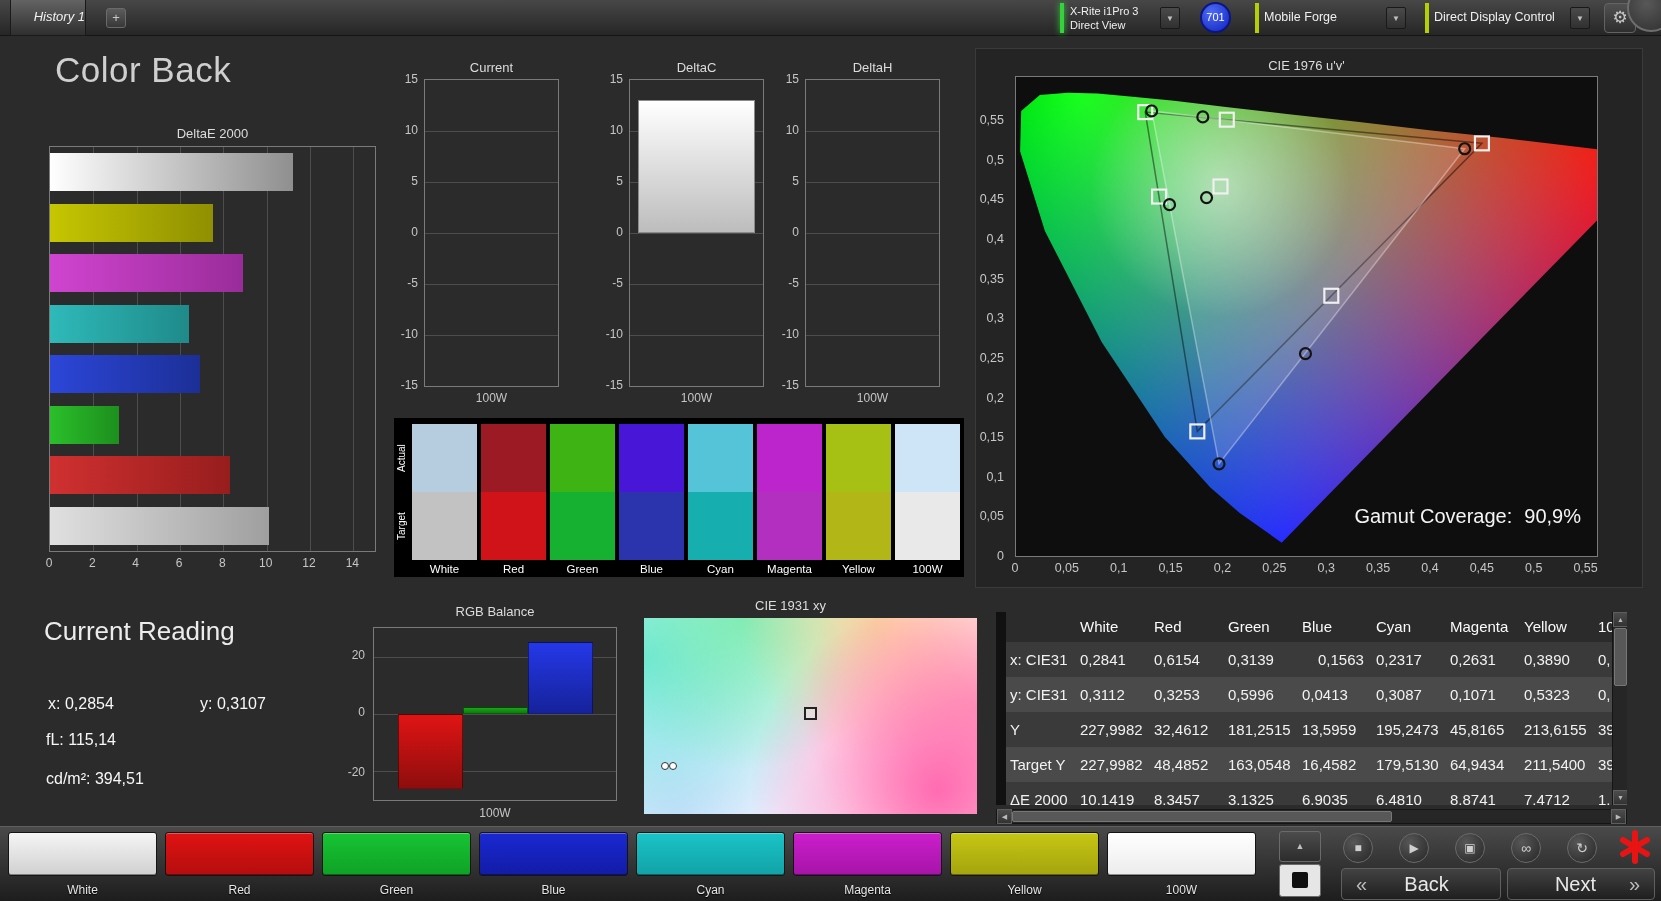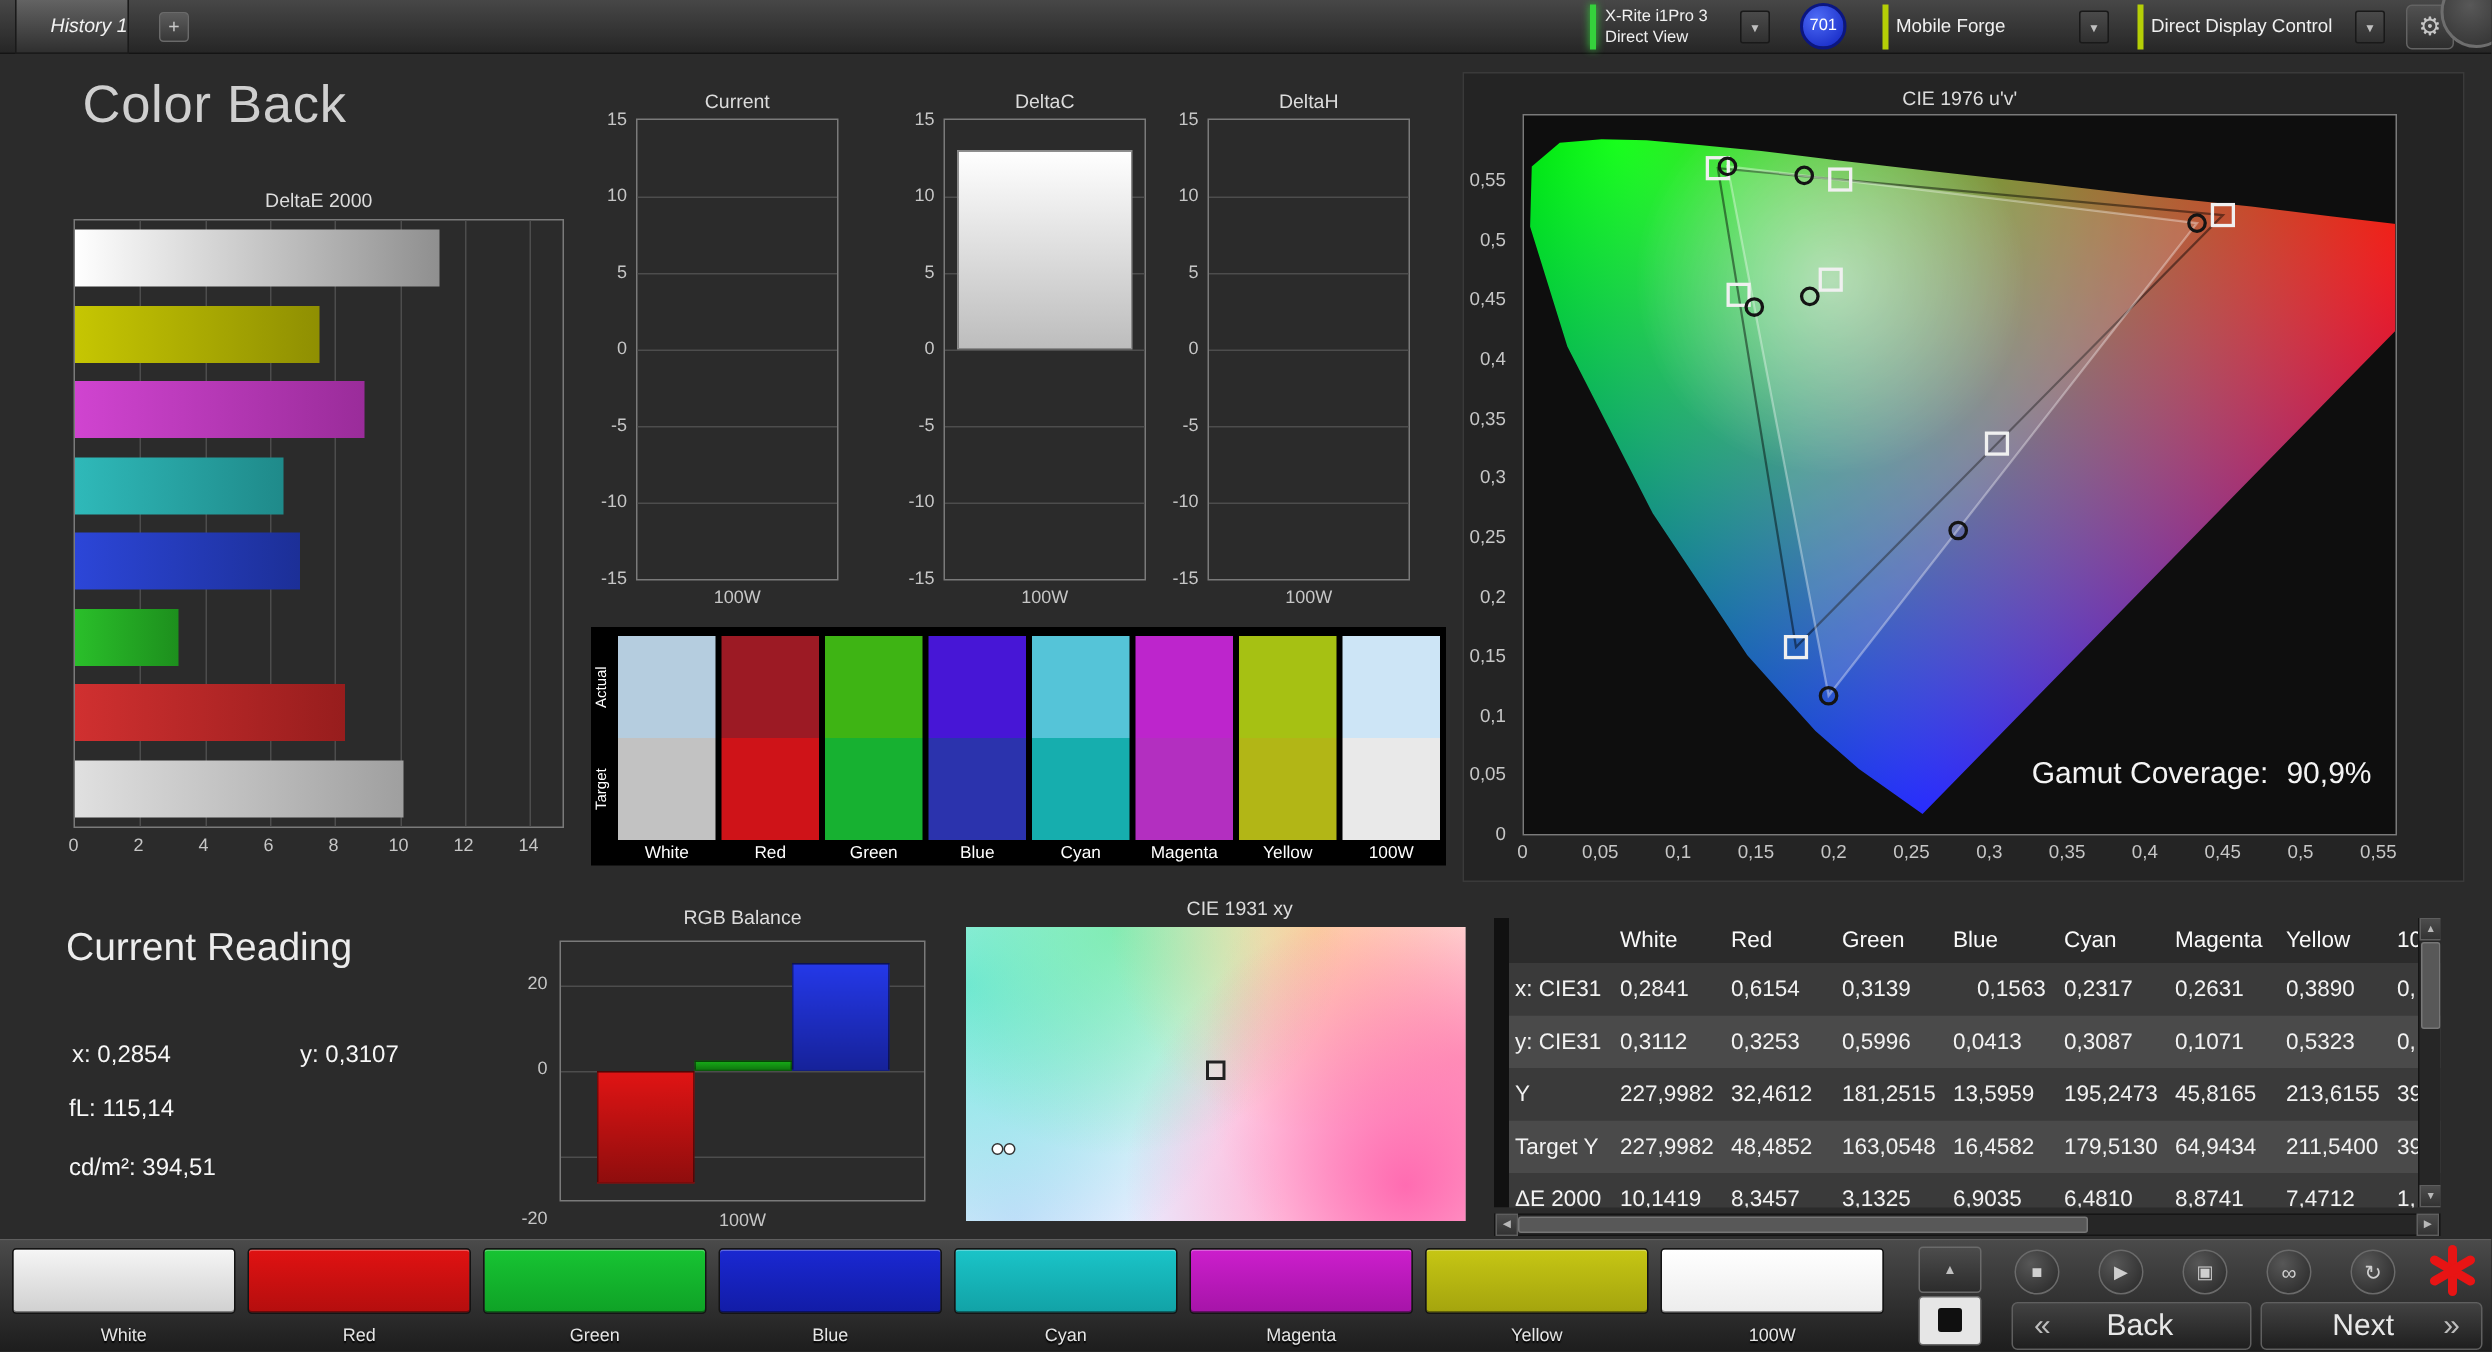--- a/index.html
+++ b/index.html
@@ -351,25 +351,25 @@
     <div class="hgrid" style="top: 28.6667px;"></div>
     <div class="hgrid" style="top: 86px;"></div>
     <div class="hgrid" style="top: 143.333px;"></div>
     <div class="rbar" style="left: 24px; width: 65px; top: 86px; height: 74.5333px; background: linear-gradient(rgb(224, 20, 20), rgb(143, 13, 13));"></div>
     <div class="rbar" style="left: 89px; width: 65px; top: 78.8333px; height: 7.16667px; background: linear-gradient(rgb(23, 168, 23), rgb(15, 122, 15));"></div>
     <div class="rbar" style="left: 154px; width: 65px; top: 14.3333px; height: 71.6667px; background: linear-gradient(rgb(36, 56, 232), rgb(22, 34, 154));"></div>
   </div>
 <div id="rgb-yticks">
     <div class="rytick" style="top: 20.6667px;">20</div>
     <div class="rytick" style="top: 78px;">0</div>
-    <div class="rytick" style="top: 138px; margin-top: 40px;">-20</div>
+    <div class="rytick" style="top: 138px;">-20</div>
   </div>
 <div class="ctitle" style="left:373px;top:806px;width:244px;font-size:12px;color:#c6c6c6;">100W</div>
 
-<div class="ctitle" style="left:660px;top:598px;width:333px;">CIE 1931 xy</div>
+<div class="ctitle" style="left:624px;top:598px;width:333px;">CIE 1931 xy</div>
 <div id="cie1931-grad">
   <div class="cie31-marker" style="left:160px;top:89px;"></div>
   <div class="cie31-dot" style="left:17px;top:144px;"></div>
   <div class="cie31-dot" style="left:25px;top:144px;"></div>
 </div>
 
 <div id="table">
   <div class="gutter"></div>
   <div id="table-header">
       <div class="th" style="left: 70px; width: 74px;">White</div>

